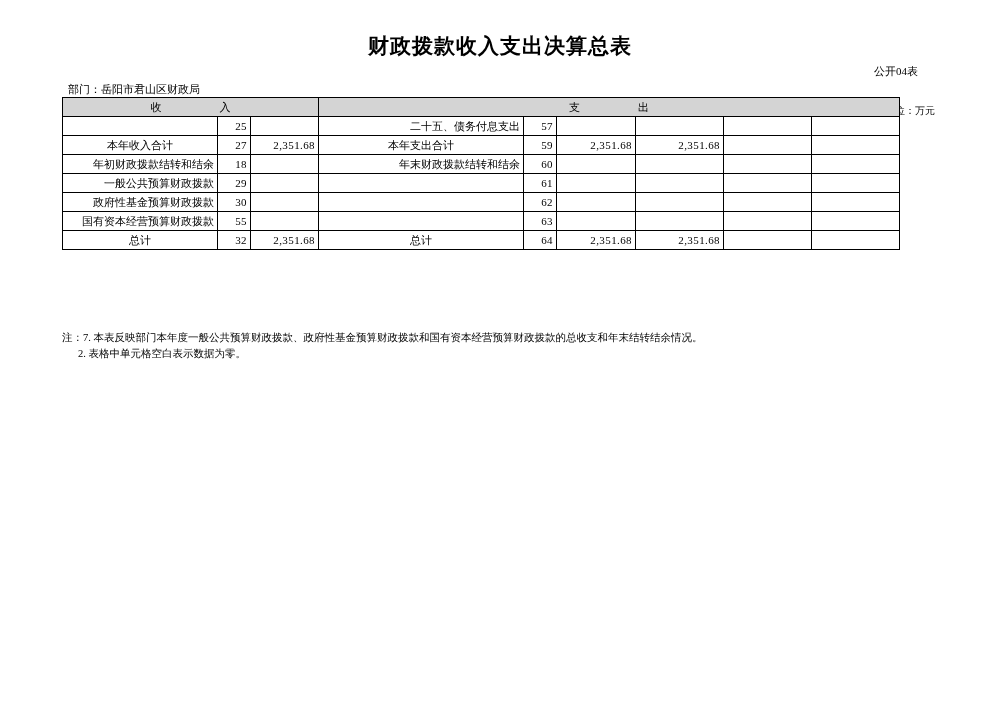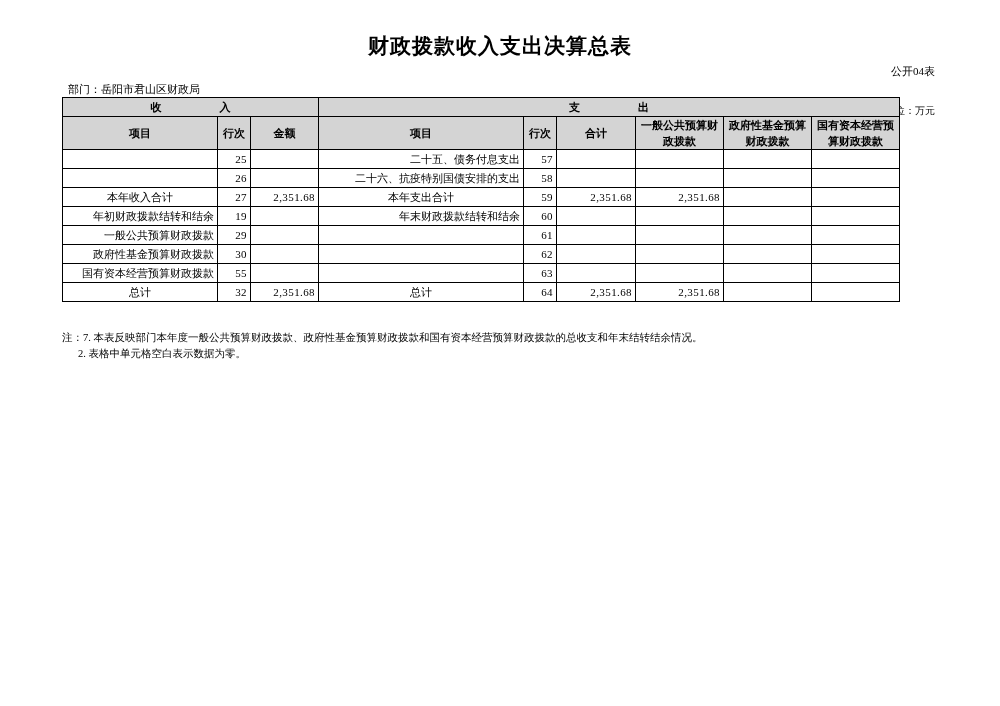--- a/index.html
+++ b/index.html
@@ -27,21 +27,21 @@
     width: 1000px;
     text-align: center;
     font-size: 21px;
     font-weight: bold;
     letter-spacing: 1px;
     font-family: "Liberation Serif", "DejaVu Serif", serif;
   }
   .public-code {
     position: absolute;
     top: 64px;
-    right: 65px;
+    right: 82px;
     font-size: 11px;
   }
   .dept-line {
     position: absolute;
     top: 82px;
     left: 68px;
     font-size: 11px;
   }
   .unit-line {
     position: absolute;
@@ -62,21 +62,21 @@
     border: 1px solid #000;
     padding: 0 3px;
     height: 18px;
     line-height: 16px;
     vertical-align: middle;
     font-size: 11px;
   }
   .hdr {
     background: #d4d4d4;
     text-align: center;
-    font-weight: bold;
+    font-weight: normal;
   }
   .hdr-big {
     background: #d4d4d4;
     text-align: center;
     letter-spacing: 12px;
     text-indent: 12px;
     height: 24px;
   }
   .ctr { text-align: center; }
   .rgt { text-align: right; padding-right: 5px; }
@@ -123,71 +123,49 @@
       <col style="width:79px">
       <col style="width:88px">
       <col style="width:88px">
       <col style="width:88px">
     </colgroup>
     <tbody>
       <tr>
         <td class="hdr hdr-big" colspan="3">收　　入</td>
         <td class="hdr hdr-big" colspan="6">支　　出</td>
       </tr>
-      <tr>
-        <td class="hdr" style="height:32px">项目</td>
-        <td class="hdr">行次</td>
-        <td class="hdr">金额</td>
-        <td class="hdr">项目</td>
-        <td class="hdr">行次</td>
-        <td class="hdr">合计</td>
-        <td class="hdr">一般公共预算财政拨款</td>
-        <td class="hdr">政府性基金预算财政拨款</td>
-        <td class="hdr">国有资本经营预算财政拨款</td>
-      </tr>
 
       <tr class="rowh">
         <td class="ctr"></td>
         <td class="ctr num">25</td>
         <td class="rgt num"></td>
         <td class="lft">二十五、债务付息支出</td>
         <td class="ctr num">57</td>
         <td class="rgt num"></td>
         <td class="rgt num"></td>
         <td class="rgt num"></td>
         <td class="rgt num"></td>
       </tr>
 
-      <tr class="rowh">
-        <td class="ctr"></td>
-        <td class="ctr num">26</td>
-        <td class="rgt num"></td>
-        <td class="lft">二十六、抗疫特别国债安排的支出</td>
-        <td class="ctr num">58</td>
-        <td class="rgt num"></td>
-        <td class="rgt num"></td>
-        <td class="rgt num"></td>
-        <td class="rgt num"></td>
-      </tr>
 
       <tr class="rowh">
         <td class="ctr">本年收入合计</td>
         <td class="ctr num">27</td>
         <td class="rgt num">2,351.68</td>
         <td class="ctr">本年支出合计</td>
         <td class="ctr num">59</td>
         <td class="rgt num">2,351.68</td>
         <td class="rgt num">2,351.68</td>
         <td class="rgt num"></td>
         <td class="rgt num"></td>
       </tr>
 
       <tr class="rowh">
         <td class="lft">年初财政拨款结转和结余</td>
-        <td class="ctr num">19</td>
+        <td class="ctr num">18</td>
         <td class="rgt num"></td>
         <td class="lft">年末财政拨款结转和结余</td>
         <td class="ctr num">60</td>
         <td class="rgt num"></td>
         <td class="rgt num"></td>
         <td class="rgt num"></td>
         <td class="rgt num"></td>
       </tr>
 
       <tr class="rowh">

